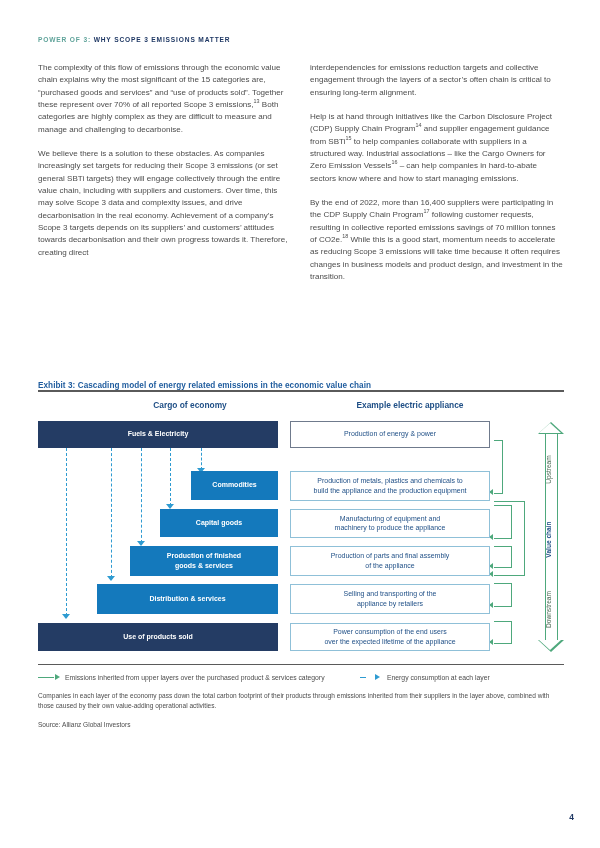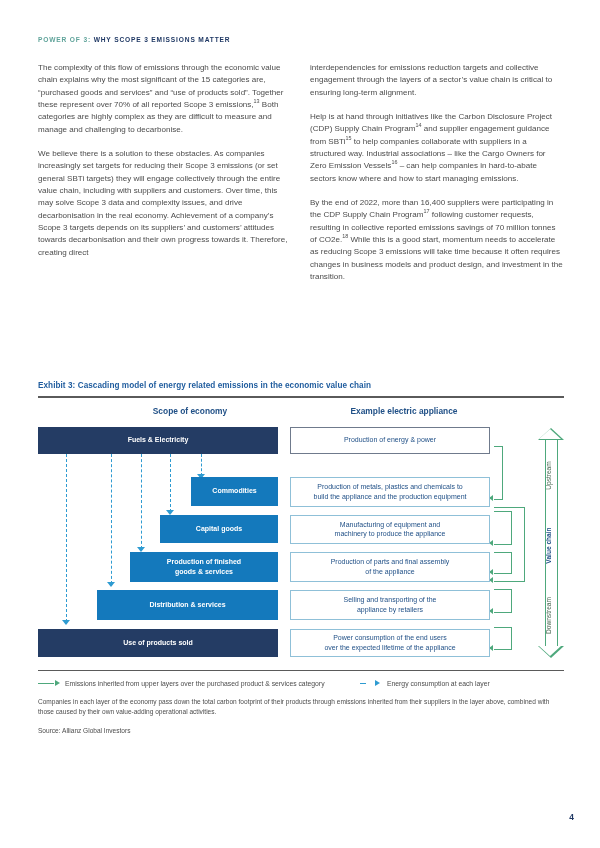--- a/index.html
+++ b/index.html
@@ -35,32 +35,32 @@
   h2.sec {
     margin:10px 0 9px 0;
     font-size:12.2px; font-weight:normal;
     color:#1f5c9e; letter-spacing:.1px;
   }
 
   
   .exhibit { position:absolute; left:38px; top:381px; width:526px; }
   .ex-title {
     font-size:8.2px; font-weight:bold; color:#1f5c9e;
-    margin-bottom:6px; letter-spacing:.05px;
+    letter-spacing:.05px;
   }
   .ex-rule { height:1.6px; background:#5a5a5a; width:526px; }
 
   .ex-headings { position:relative; height:20px; margin-top:8px; }
   .ex-heading {
     position:absolute; top:0;
     font-size:8.4px; font-weight:bold; color:#1f4f86;
     text-align:center;
   }
   .ex-heading.left  { left:52px;  width:200px; }
-  .ex-heading.right { left:266px; width:200px; }
+  .ex-heading.right { left:272px; width:200px; }
 
   
   .diagram { position:relative; width:526px; height:240px; }
 
   .box {
     position:absolute;
     display:flex; align-items:center; justify-content:center;
     text-align:center;
     font-size:7.0px; line-height:9.2px;
     padding:2px 4px;
@@ -183,37 +183,37 @@
   <div class="cols">
 
     <div class="col left">
       <p>
         <span>The complexity of this flow of emissions through the economic value chain explains why the most significant of the 15 categories are, “purchased goods and services” and “use of products sold”. Together these represent over 70% of all reported Scope 3 emissions,</span><sup>13</sup><span> Both categories are highly complex as they are difficult to measure and manage and challenging to decarbonise.</span>
       </p>
       <p>We believe there is a solution to these obstacles. As companies increasingly set targets for reducing their Scope 3 emissions (or set general SBTi targets) they will engage collectively through the entire value chain, including with suppliers and customers. Over time, this may solve Scope 3 data and complexity issues, and drive decarbonisation in the real economy. Achievement of a company’s Scope 3 targets depends on its suppliers’ and customers’ attitudes towards decarbonisation and their own progress towards it. Therefore, creating direct</p>
     </div>
 
     <div class="col right">
-      <p>interdependencies for emissions reduction targets and collective engagement through the layers of a sector’s value chain is critical to ensuring long-term alignment.</p>
+      <p>interdependencies for emissions reduction targets and collective engagement through the layers of a sector’s often chain is critical to ensuring long-term alignment.</p>
       <p>
         <span>Help is at hand through initiatives like the Carbon Disclosure Project (CDP) Supply Chain Program</span><sup>14</sup><span> and supplier engagement guidance from SBTi</span><sup>15</sup><span> to help companies collaborate with suppliers in a structured way. Industrial associations – like the Cargo Owners for Zero Emission Vessels</span><sup>16</sup><span> – can help companies in hard-to-abate sectors know where and how to start managing emissions.</span>
       </p>
       <p>
         <span>By the end of 2022, more than 16,400 suppliers were participating in the CDP Supply Chain Program</span><sup>17</sup><span> following customer requests, resulting in collective reported emissions savings of 70 million tonnes of CO2e.</span><sup>18</sup><span> While this is a good start, momentum needs to accelerate as reducing Scope 3 emissions will take time because it often requires changes in business models and product design, and investment in the transition.</span>
       </p>
     </div>
     <div class="clear"></div>
   </div>
 
   <div class="exhibit">
     <div class="ex-title">Exhibit 3: Cascading model of energy related emissions in the economic value chain</div>
     <div class="ex-rule"></div>
 
     <div class="ex-headings">
-      <div class="ex-heading left">Scope of economy</div>
+      <div class="ex-heading left">Cargo of economy</div>
       <div class="ex-heading right">Example electric appliance</div>
     </div>
 
     <div class="diagram">
 
       <div class="dash" style="left:28px;  top:28px;  height:168px;"></div>
       <div class="dash-head" style="left:24px; top:194px;"></div>
 
       <div class="dash" style="left:73px;  top:28px;  height:130px;"></div>
       <div class="dash-head" style="left:69px; top:156px;"></div>

